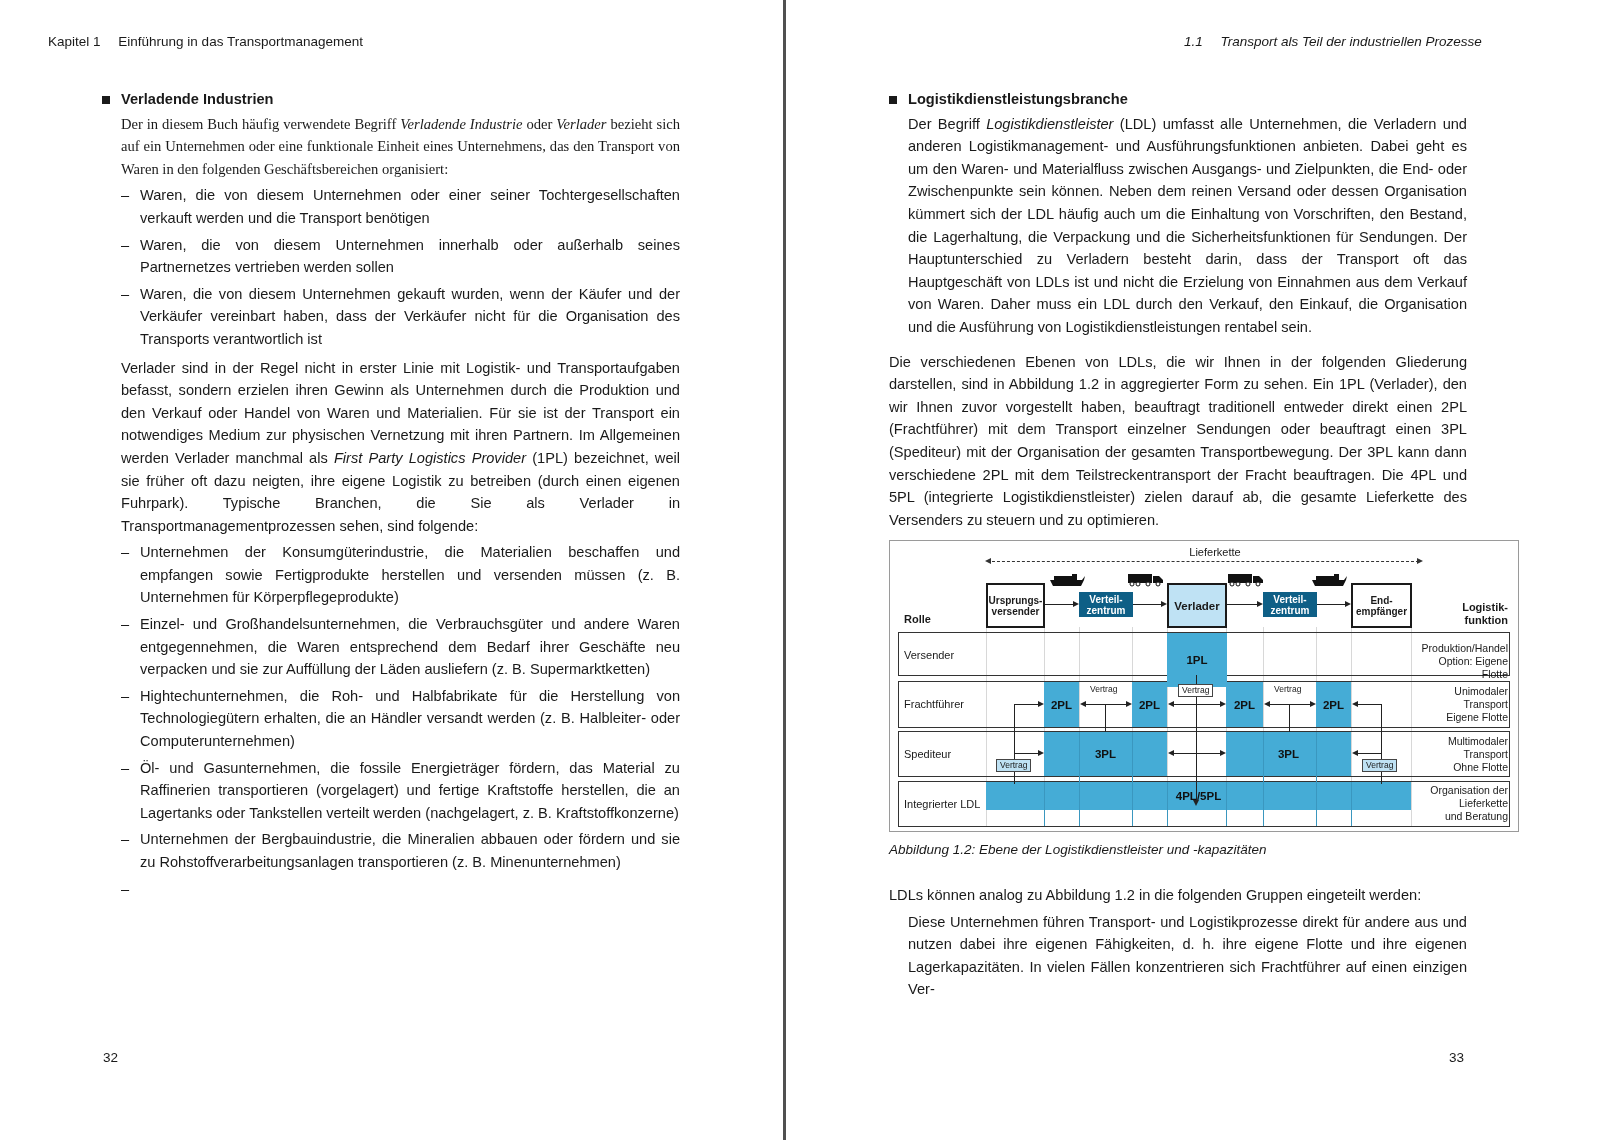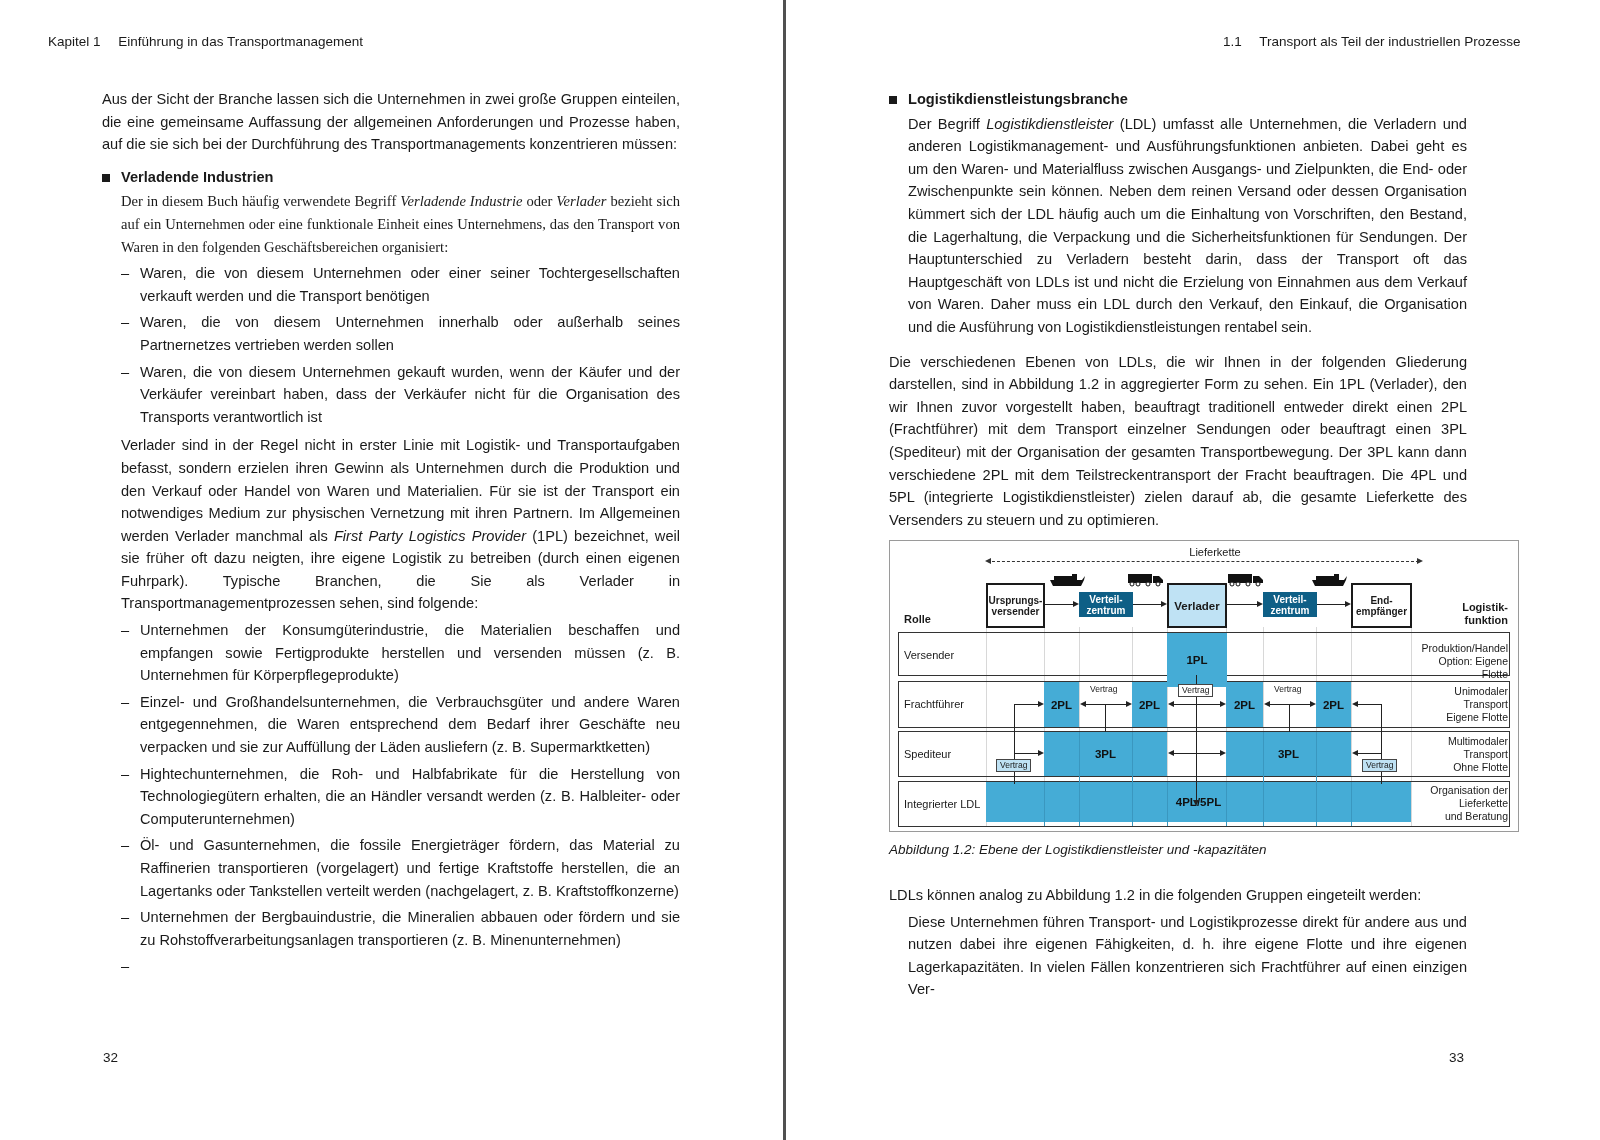--- a/index.html
+++ b/index.html
@@ -54,21 +54,20 @@
 </head>
 <body>
 
 <div class="page page-left">
   <div class="running-head" style="left:48px;">
     <span class="num">Kapitel 1</span>
     <span>Einführung in das Transportmanagement</span>
   </div>
 
   <div class="text-block" style="left:102px; top:88px; width:578px;">
-    <p class="para">Aus der Sicht der Branche lassen sich die Unternehmen in zwei große Gruppen einteilen, die eine gemeinsame Auffassung der allgemeinen Anforderungen und Prozesse haben, auf die sie sich bei der Durchführung des Transportmanagements konzentrieren müssen:</p>
     <div class="bullet-head">
       <span class="sq"></span>
       <span>Verladende Industrien</span>
     </div>
     <div class="indent">
       <p class="para" style="margin-bottom:4px;font-family:Liberation Serif, serif;"><span>Der in diesem Buch häufig verwendete Begriff </span><em>Verladende Industrie</em><span> oder </span><em>Verlader</em><span> bezieht sich auf ein Unternehmen oder eine funktionale Einheit eines Unternehmens, das den Transport von Waren in den folgenden Geschäftsbereichen organisiert:</span></p>
       <ul class="dash-list">
         <li><span class="dash">–</span><span>Waren, die von diesem Unternehmen oder einer seiner Tochtergesellschaften verkauft werden und die Transport benötigen</span></li>
         <li><span class="dash">–</span><span>Waren, die von diesem Unternehmen innerhalb oder außerhalb seines Partnernetzes vertrieben werden sollen</span></li>
         <li><span class="dash">–</span><span>Waren, die von diesem Unternehmen gekauft wurden, wenn der Käufer und der Verkäufer vereinbart haben, dass der Verkäufer nicht für die Organisation des Transports verantwortlich ist</span></li>
@@ -83,21 +82,21 @@
         <li><span class="dash">–</span></li>
       </ul>
     </div>
   </div>
 
   <div class="page-num" style="left:103px;">32</div>
 </div>
 
 <div class="spine"></div>
 
-<div class="running-head" style="left:1223px;">
+<div class="running-head" style="left:1184px;font-style:italic;">
   <span class="num">1.1</span>
   <span>Transport als Teil der industriellen Prozesse</span>
 </div>
 
 <div class="text-block" style="left:889px; top:88px; width:578px;">
   <div class="bullet-head">
     <span class="sq"></span>
     <span>Logistikdienstleistungsbranche</span>
   </div>
   <div class="indent">
@@ -199,21 +198,21 @@
   <div class="fig-abs blue blue-label" style="left:277px; top:92px; width:60px; height:54px;">1PL</div>
 
   <div class="fig-abs blue blue-label" style="left:154px; top:141px; width:35px; height:45px;">2PL</div>
   <div class="fig-abs blue blue-label" style="left:242px; top:141px; width:35px; height:45px;">2PL</div>
   <div class="fig-abs blue blue-label" style="left:336px; top:141px; width:37px; height:45px;">2PL</div>
   <div class="fig-abs blue blue-label" style="left:426px; top:141px; width:35px; height:45px;">2PL</div>
 
   <div class="fig-abs blue blue-label" style="left:154px; top:191px; width:123px; height:44px;">3PL</div>
   <div class="fig-abs blue blue-label" style="left:336px; top:191px; width:125px; height:44px;">3PL</div>
 
-  <div class="fig-abs blue blue-label" style="left:96px; top:241px; width:425px; height:40px;">4PL/5PL</div>
+  <div class="fig-abs blue blue-label" style="left:96px; top:241px; width:425px; height:28px;">4PL/5PL</div>
 
   <div class="fig-abs" style="left:154px; top:241px; width:1px; height:44px; background:#3a97bf;"></div>
   <div class="fig-abs" style="left:189px; top:191px; width:1px; height:94px; background:#3a97bf;"></div>
   <div class="fig-abs" style="left:242px; top:191px; width:1px; height:94px; background:#3a97bf;"></div>
   <div class="fig-abs" style="left:277px; top:241px; width:1px; height:44px; background:#3a97bf;"></div>
   <div class="fig-abs" style="left:336px; top:241px; width:1px; height:44px; background:#3a97bf;"></div>
   <div class="fig-abs" style="left:373px; top:191px; width:1px; height:94px; background:#3a97bf;"></div>
   <div class="fig-abs" style="left:426px; top:191px; width:1px; height:94px; background:#3a97bf;"></div>
   <div class="fig-abs" style="left:461px; top:241px; width:1px; height:44px; background:#3a97bf;"></div>
 

